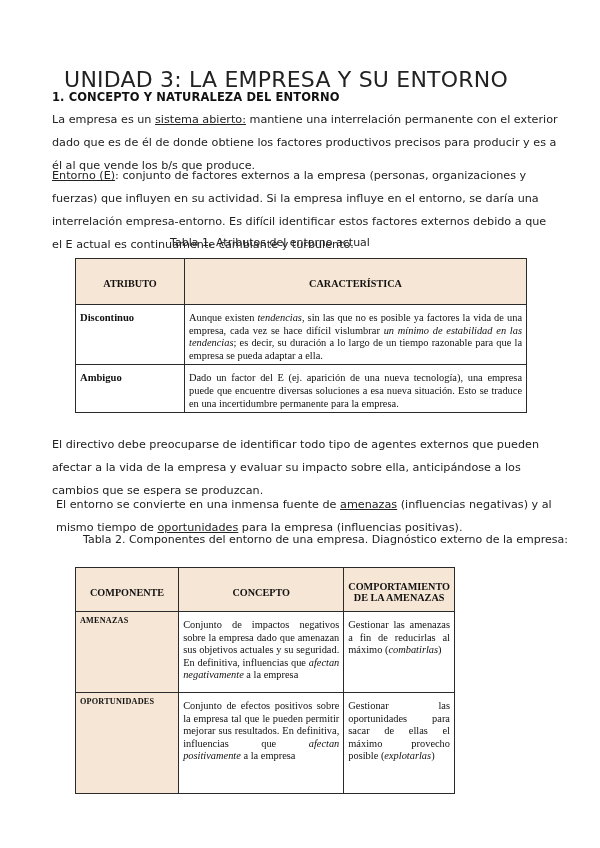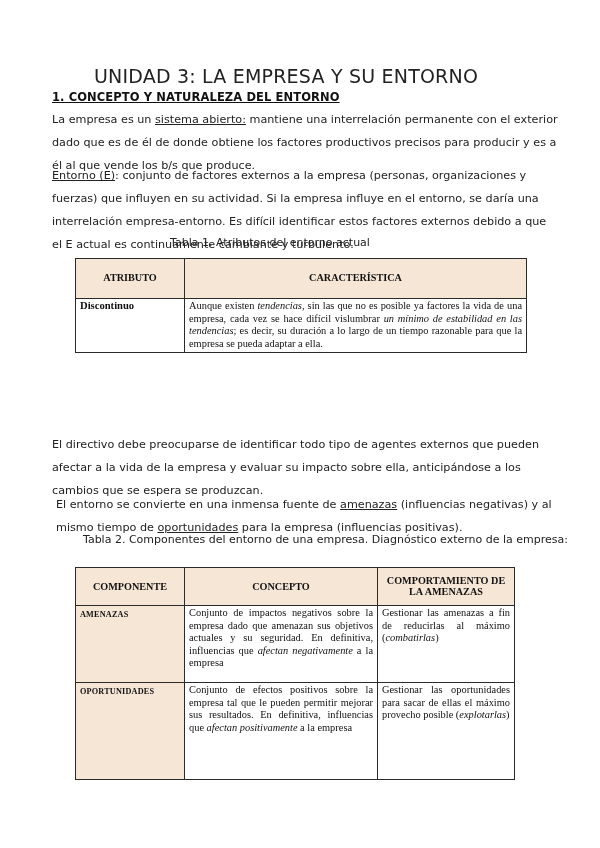--- a/index.html
+++ b/index.html
@@ -1,38 +1,38 @@
 <!DOCTYPE html>
 <html><head>
 <meta charset="utf-8">
 <style>
   html, body { margin: 0; padding: 0; background: #ffffff; }
   body { width: 600px; height: 848px; position: relative; overflow: hidden;
          font-family: "DejaVu Sans", sans-serif; color: #1e1e1e; }
   .page-title { position: absolute; left: 0; width: 572px; top: 52px; text-align: center;
-                font-size: 19px; letter-spacing: 0.2px; color: #222; font-weight: normal; }
+                font-size: 22px; letter-spacing: 0.2px; color: #222; font-weight: normal; }
   .section-heading { position: absolute; left: 52px; top: 90px; font-size: 11.5px; font-weight: bold;
-                     text-decoration: underline; color: #111; letter-spacing: 0.1px; }
+                     color: #111; letter-spacing: 0.1px; }
   .para { position: absolute; left: 52px; width: 506px; font-size: 11.2px; line-height: 23px; color: #222; }
   .para u { text-decoration: underline; }
   .caption { position: absolute; left: 0; width: 540px; text-align: center; font-size: 11px; color: #222; }
   .caption.left { text-align: left; left: 73px; width: 520px; }
 
   table.doc { position: absolute; border-collapse: collapse; font-family: "Liberation Serif", serif;
               font-size: 10.4px; line-height: 12.6px; color: #111; }
-  table.doc th, table.doc td { border: 1px solid #2a2a2a; vertical-align: top; padding: 1px 4px 2px 4px; }
+  table.doc th, table.doc td { border: 1px solid #2a2a2a; vertical-align: top; padding: 7px 4px 2px 4px; }
   table.doc thead th { background: #f6e6d6; font-weight: bold; text-align: center; vertical-align: middle; }
   table.doc td.just { text-align: justify; }
   table.doc .attr { font-weight: bold; font-size: 10.6px; }
   table.doc .comp { font-weight: bold; font-size: 8.2px; letter-spacing: 0.2px; background: #f6e6d6; padding-top: 3px; }
   table.doc em { font-style: italic; }
 
   #table1 { left: 75px; top: 258px; width: 452px; border: 1.5px solid #2a2a2a; }
   #table1 thead th { height: 36px; font-size: 10.2px; }
-  #table2 { left: 75px; top: 567px; width: 440px; border: 1.5px solid #2a2a2a; }
+  #table2 { left: 75px; top: 567px; width: 380px; border: 1.5px solid #2a2a2a; }
   #table2 thead th { height: 34px; font-size: 10.2px; line-height: 11px; }
   #table2 tbody tr.r1 td { height: 71px; }
   #table2 tbody tr.r2 td { height: 91px; }
 </style>
 </head>
 <body>
 
 <div>
 
   <h1 class="page-title">UNIDAD 3: LA EMPRESA Y SU ENTORNO</h1>
@@ -53,20 +53,24 @@
     <thead>
       <tr>
         <th>ATRIBUTO</th>
         <th>CARACTERÍSTICA</th>
       </tr>
     </thead>
     <tbody>
       <tr>
         <td class="attr">Discontinuo</td>
         <td class="just"><span>Aunque existen </span><em>tendencias</em><span>, sin las que no es posible ya factores la vida de una empresa, cada vez se hace difícil vislumbrar </span><em>un mínimo de estabilidad en las tendencias</em><span>; es decir, su duración a lo largo de un tiempo razonable para que la empresa se pueda adaptar a ella.</span></td>
+      </tr>
+      <tr>
+        <td class="attr">Ambiguo</td>
+        <td class="just">Dado un factor del E (ej. aparición de una nueva tecnología), una empresa puede que encuentre diversas soluciones a esa nueva situación. Esto se traduce en una incertidumbre permanente para la empresa.</td>
       </tr>
     </tbody>
   </table>
 
   <p class="para" style="top:433px; margin:0;">El directivo debe preocuparse de identificar todo tipo de agentes externos que pueden afectar a la vida de la empresa y evaluar su impacto sobre ella, anticipándose a los cambios que se espera se produzcan.</p>
 
   <p class="para" style="top:489px; margin:4px;"><span>El entorno se convierte en una inmensa fuente de </span><u>amenazas</u><span> (influencias negativas) y al mismo tiempo de </span><u>oportunidades</u><span> para la empresa (influencias positivas).</span></p>
 
   <div class="caption left" style="top:533px;margin-left:10px;">Tabla 2. Componentes del entorno de una empresa. Diagnóstico externo de la empresa:</div>
 

